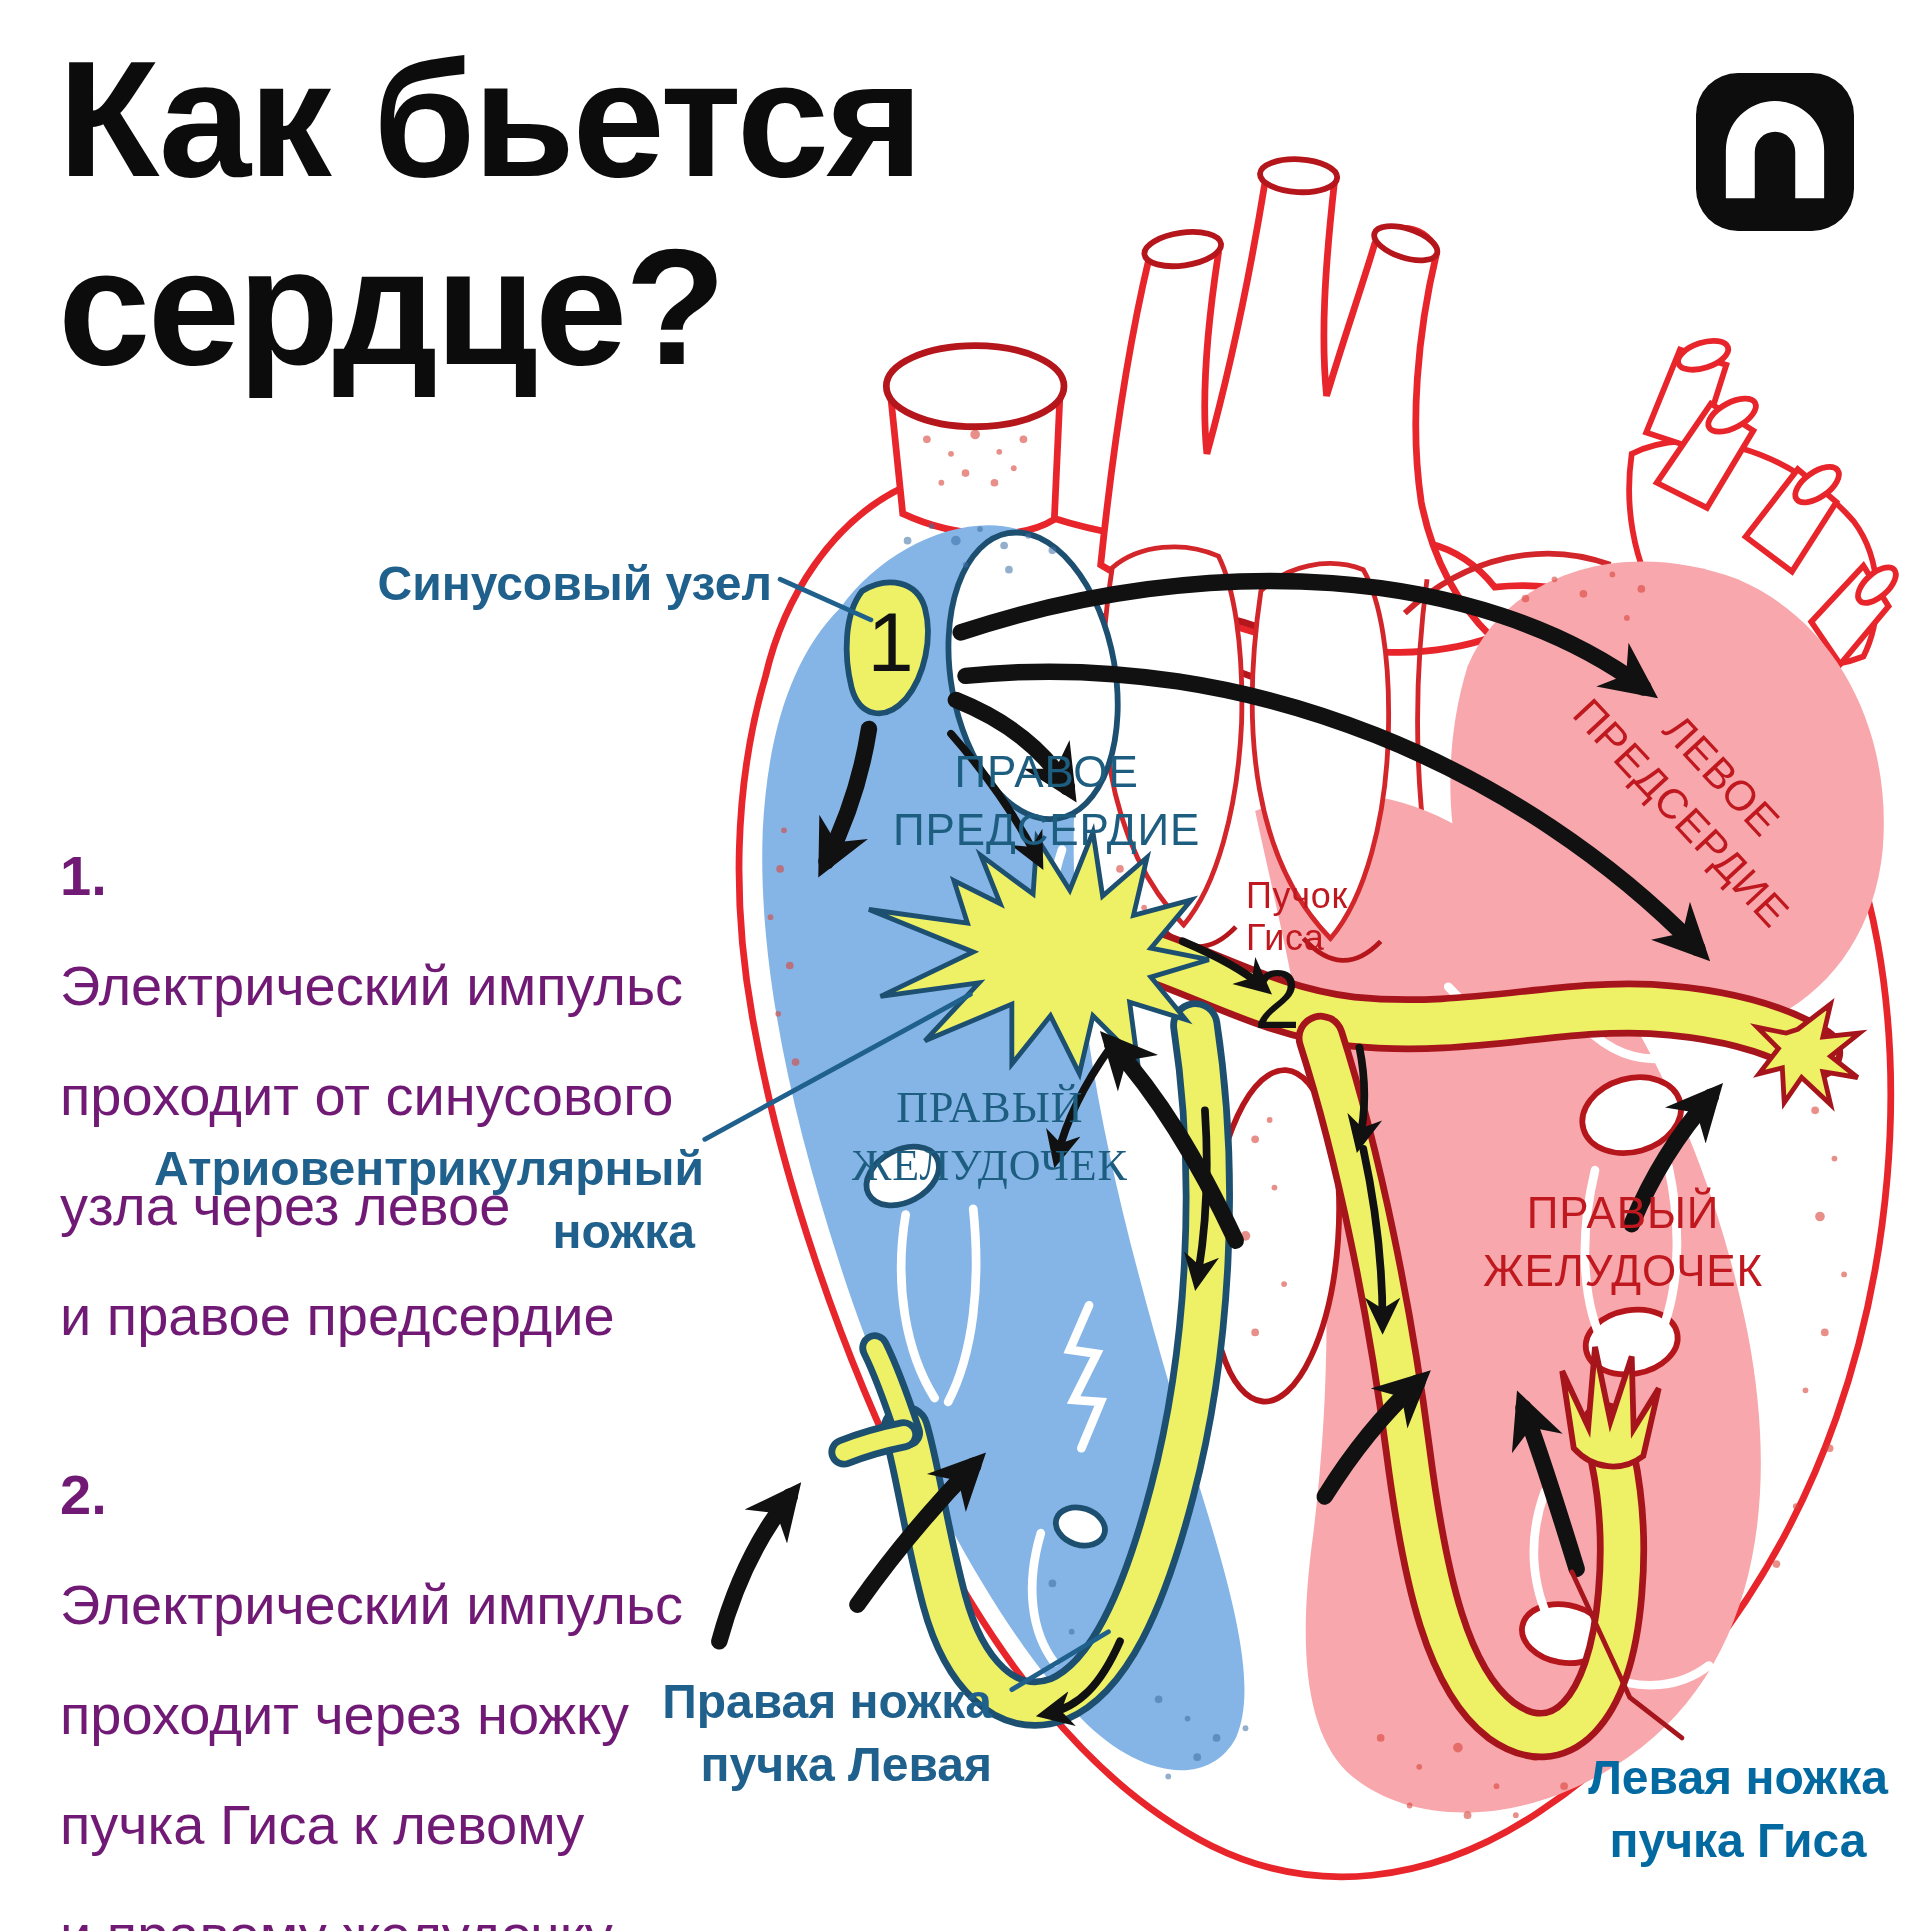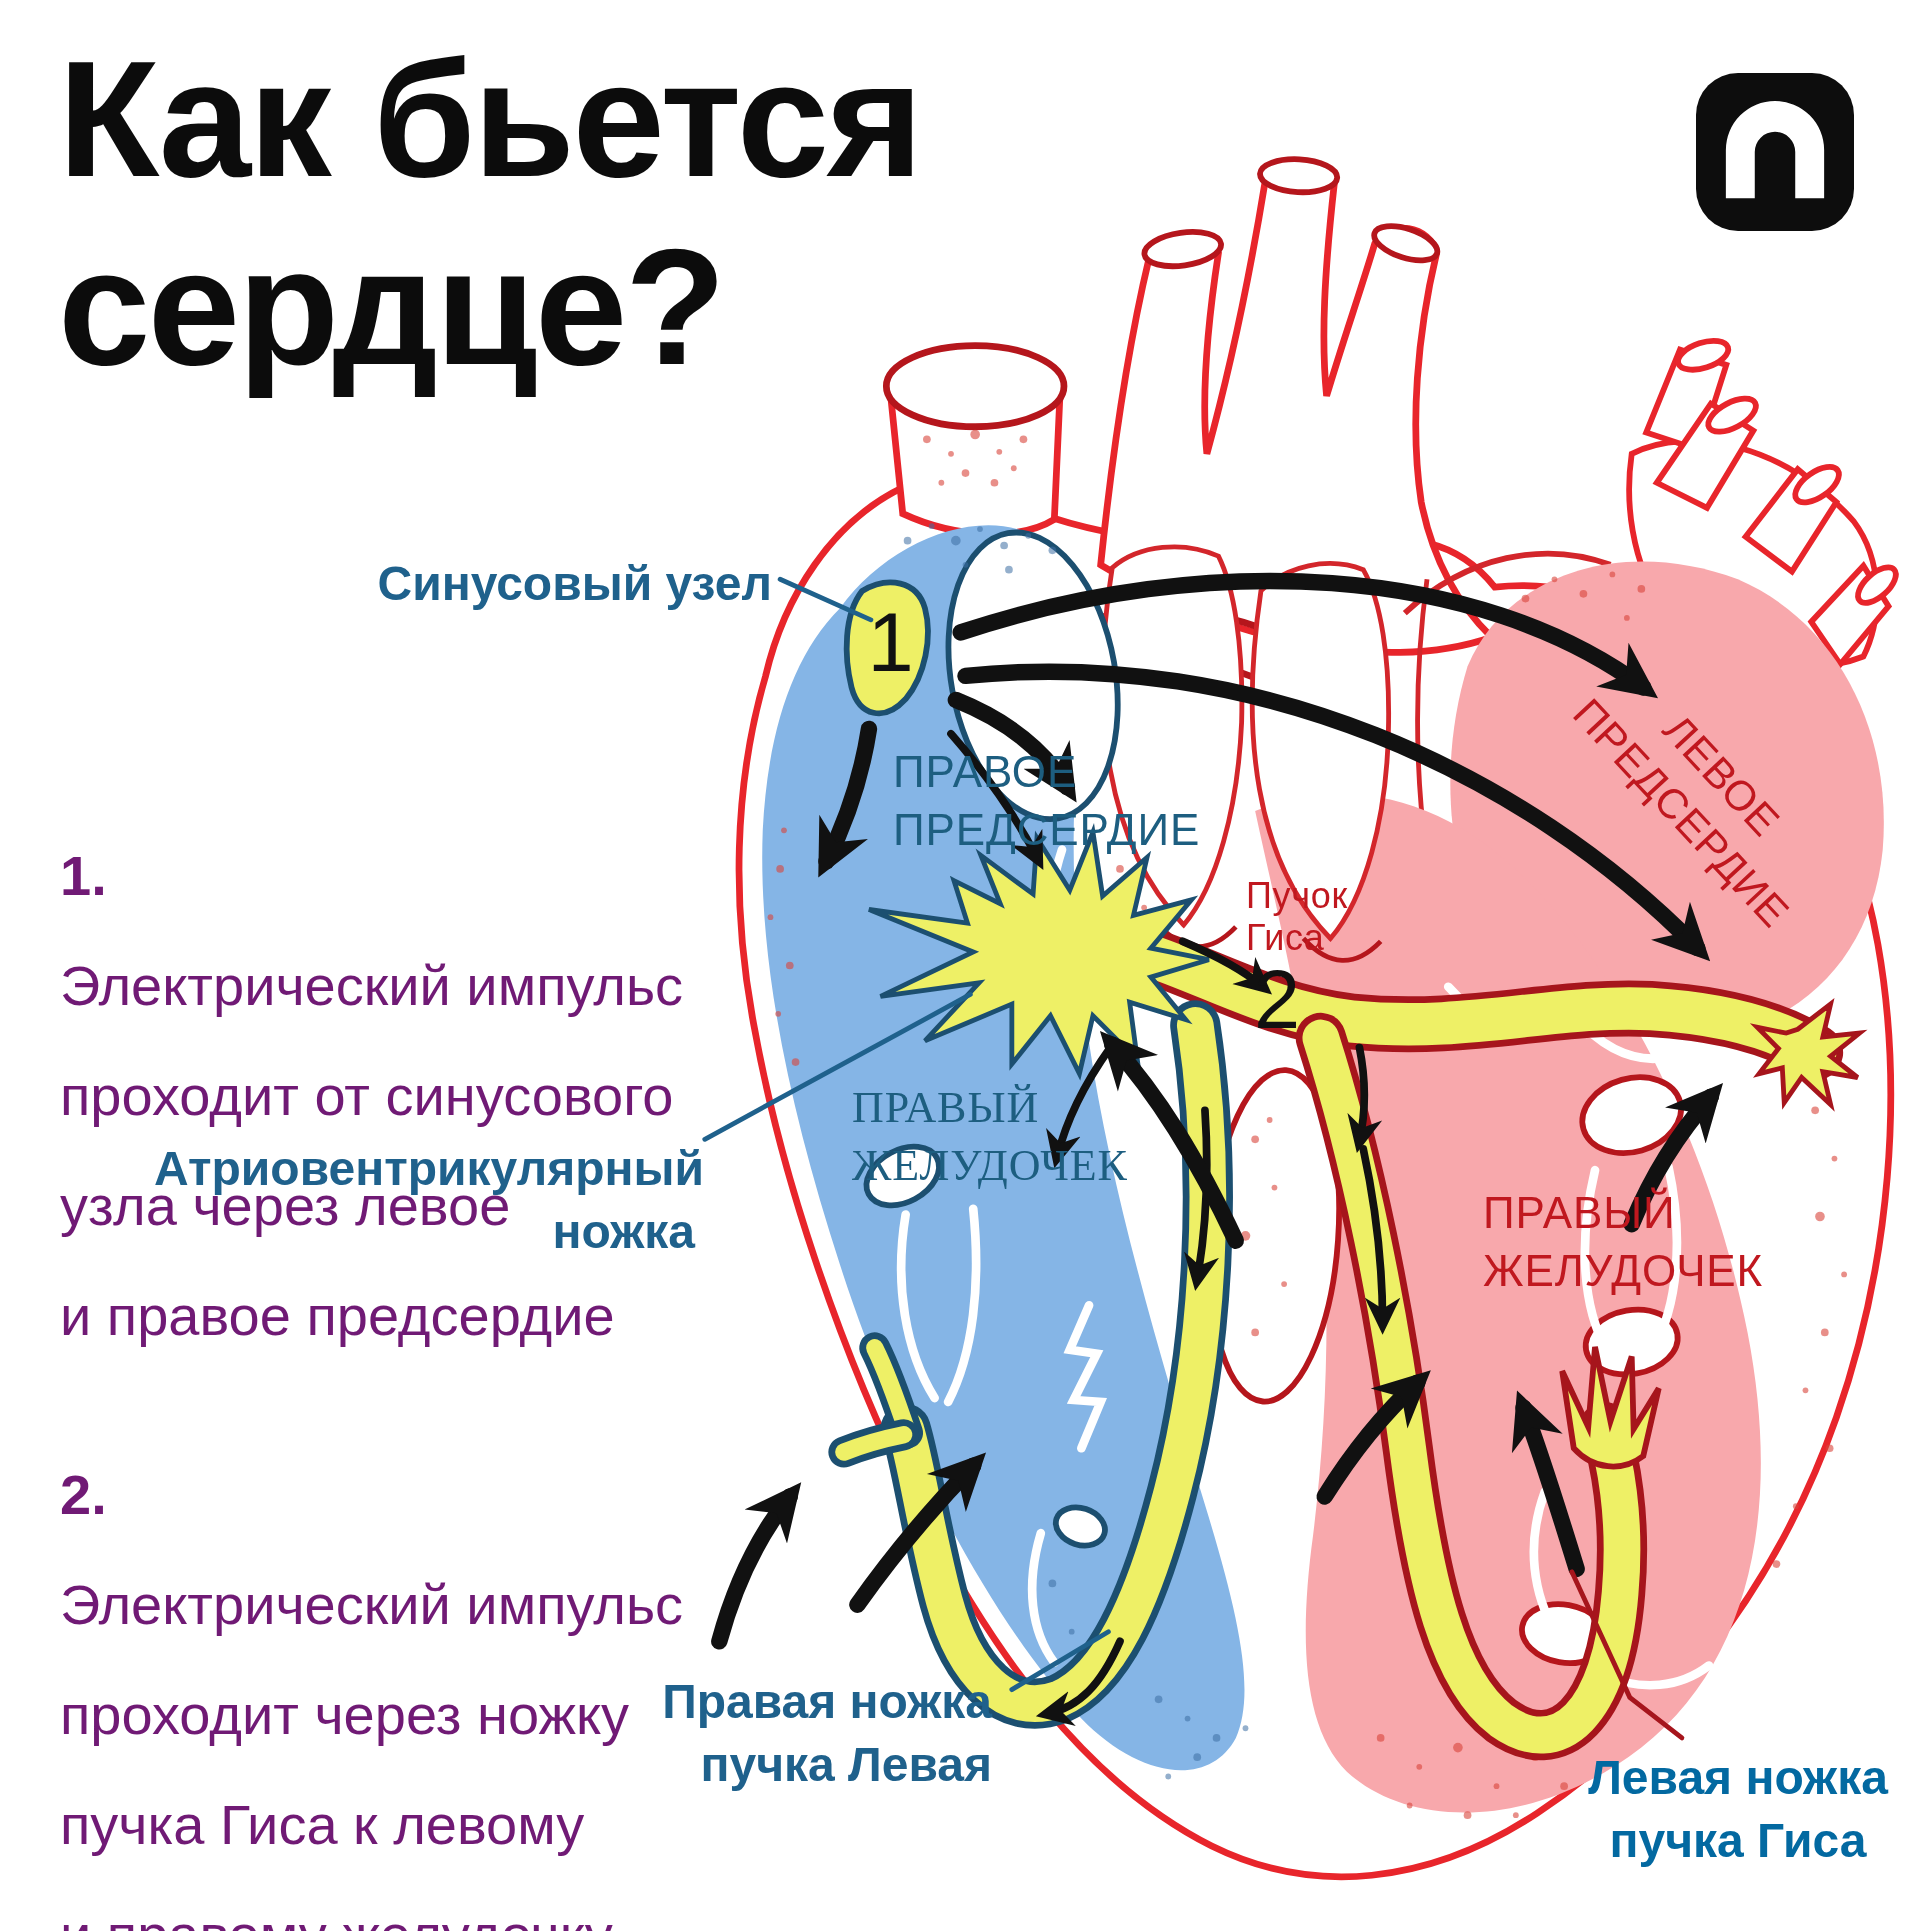--- a/index.html
+++ b/index.html
@@ -21,21 +21,21 @@
   .step1{top:711px;} .step2{top:1330px;}
 
   .callout{position:absolute;font-size:48px;line-height:1.32;white-space:pre-line;font-weight:700;}
   .c-blue{color:#1F618C;} .c-red{color:#0369a1;}
   .sinus{left:328px;top:552px;width:444px;text-align:right;}
   .av{left:154px;top:1137px;width:541px;text-align:right;}
   .rbb{left:606px;top:1670px;width:386px;text-align:right;}
   .lbb{left:1574px;top:1746px;width:328px;text-align:center;}
 
   .heart-label{position:absolute;white-space:pre-line;font-size:44px;line-height:1.32;
-               letter-spacing:.02em;}
+               letter-spacing:.02em;text-align:center;}
   .hl-blue{color:#1D5E80;} .hl-red{color:#C0181F;}
   .ra{left:893px;top:743px;}
   .rv{left:852px;top:1079px;font-family:Liberation Serif, serif;}
   .lv{left:1483px;top:1184px;}
   .la{left:1537px;top:740px;width:328px;text-align:center;
       transform:rotate(47deg);transform-origin:center;line-height:1.3;font-size:42px;}
   .his{left:1246px;top:875px;width:208px;text-align:left;font-size:36px;line-height:1.18;}
 
   .marker-num{position:absolute;color:#111;font-weight:500;text-align:center;}
   .m1{left:854px;top:595px;width:73px;font-size:83px;}

